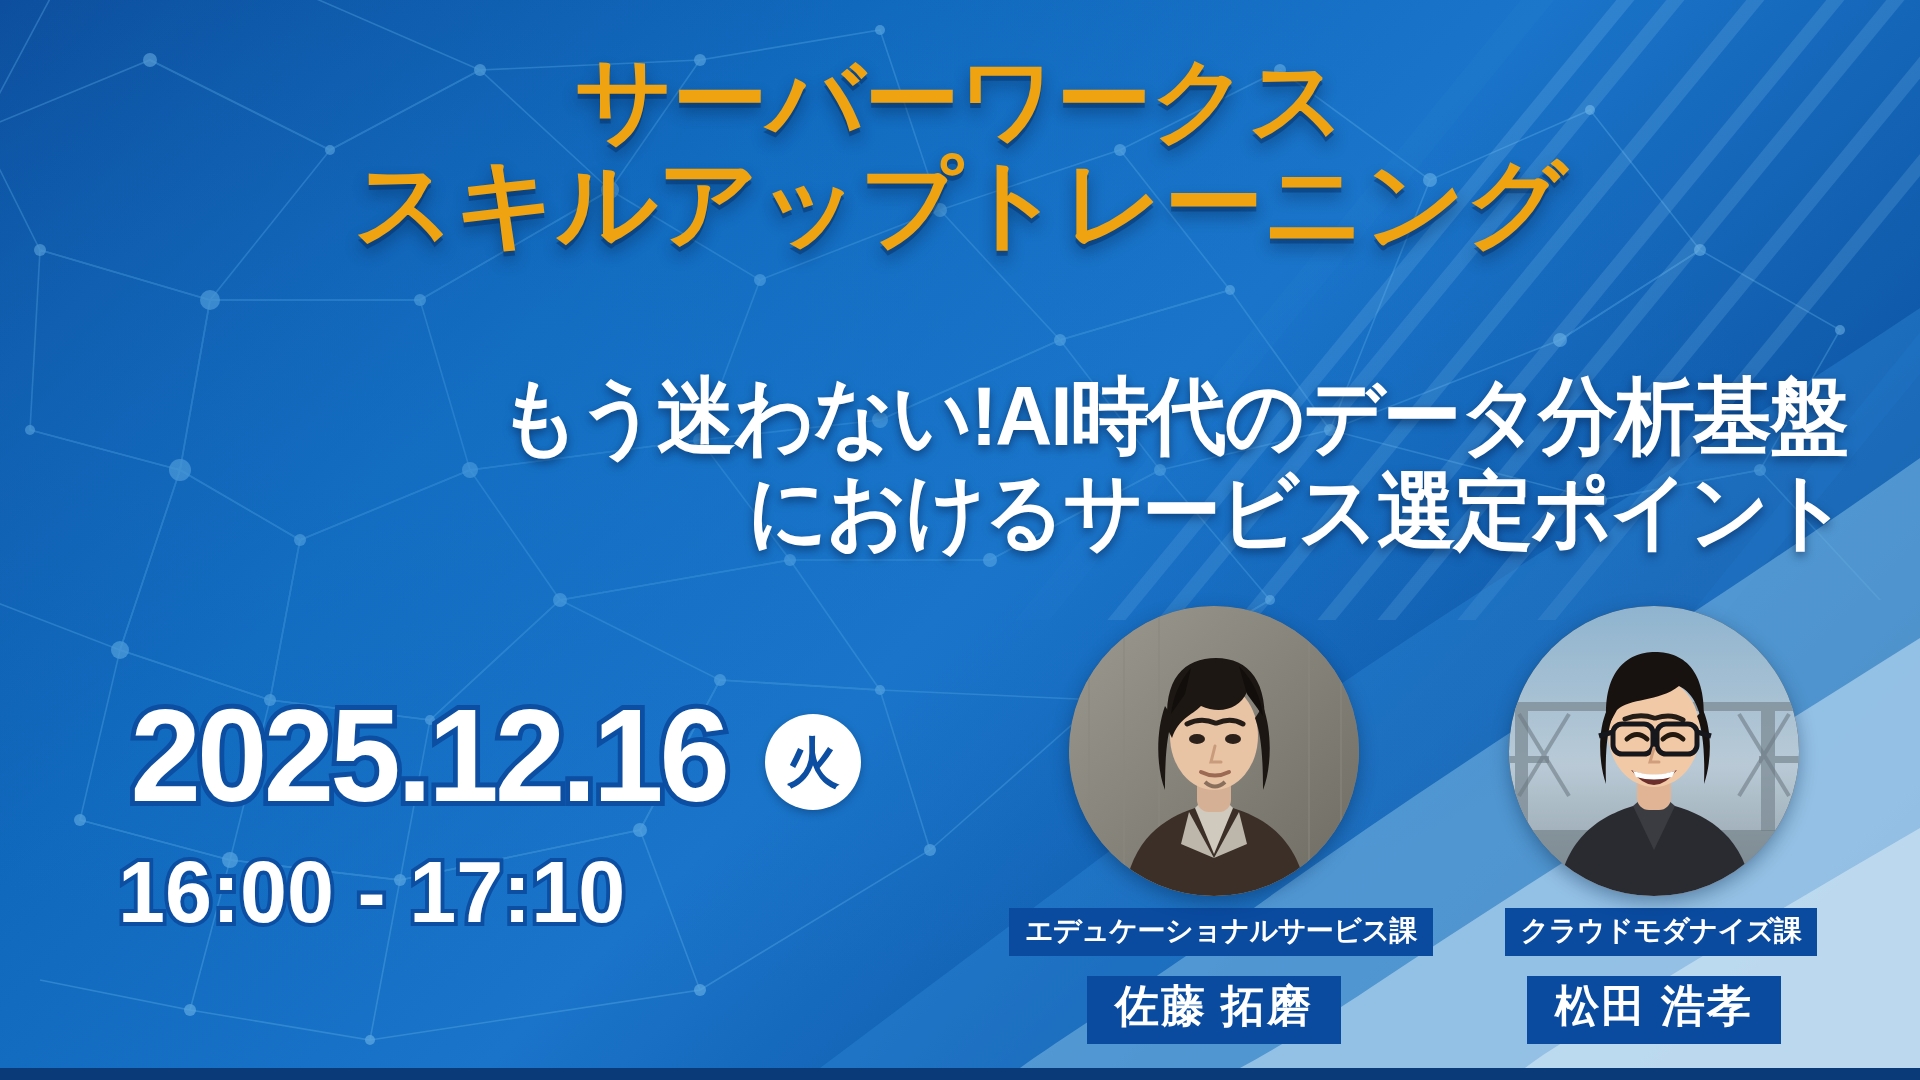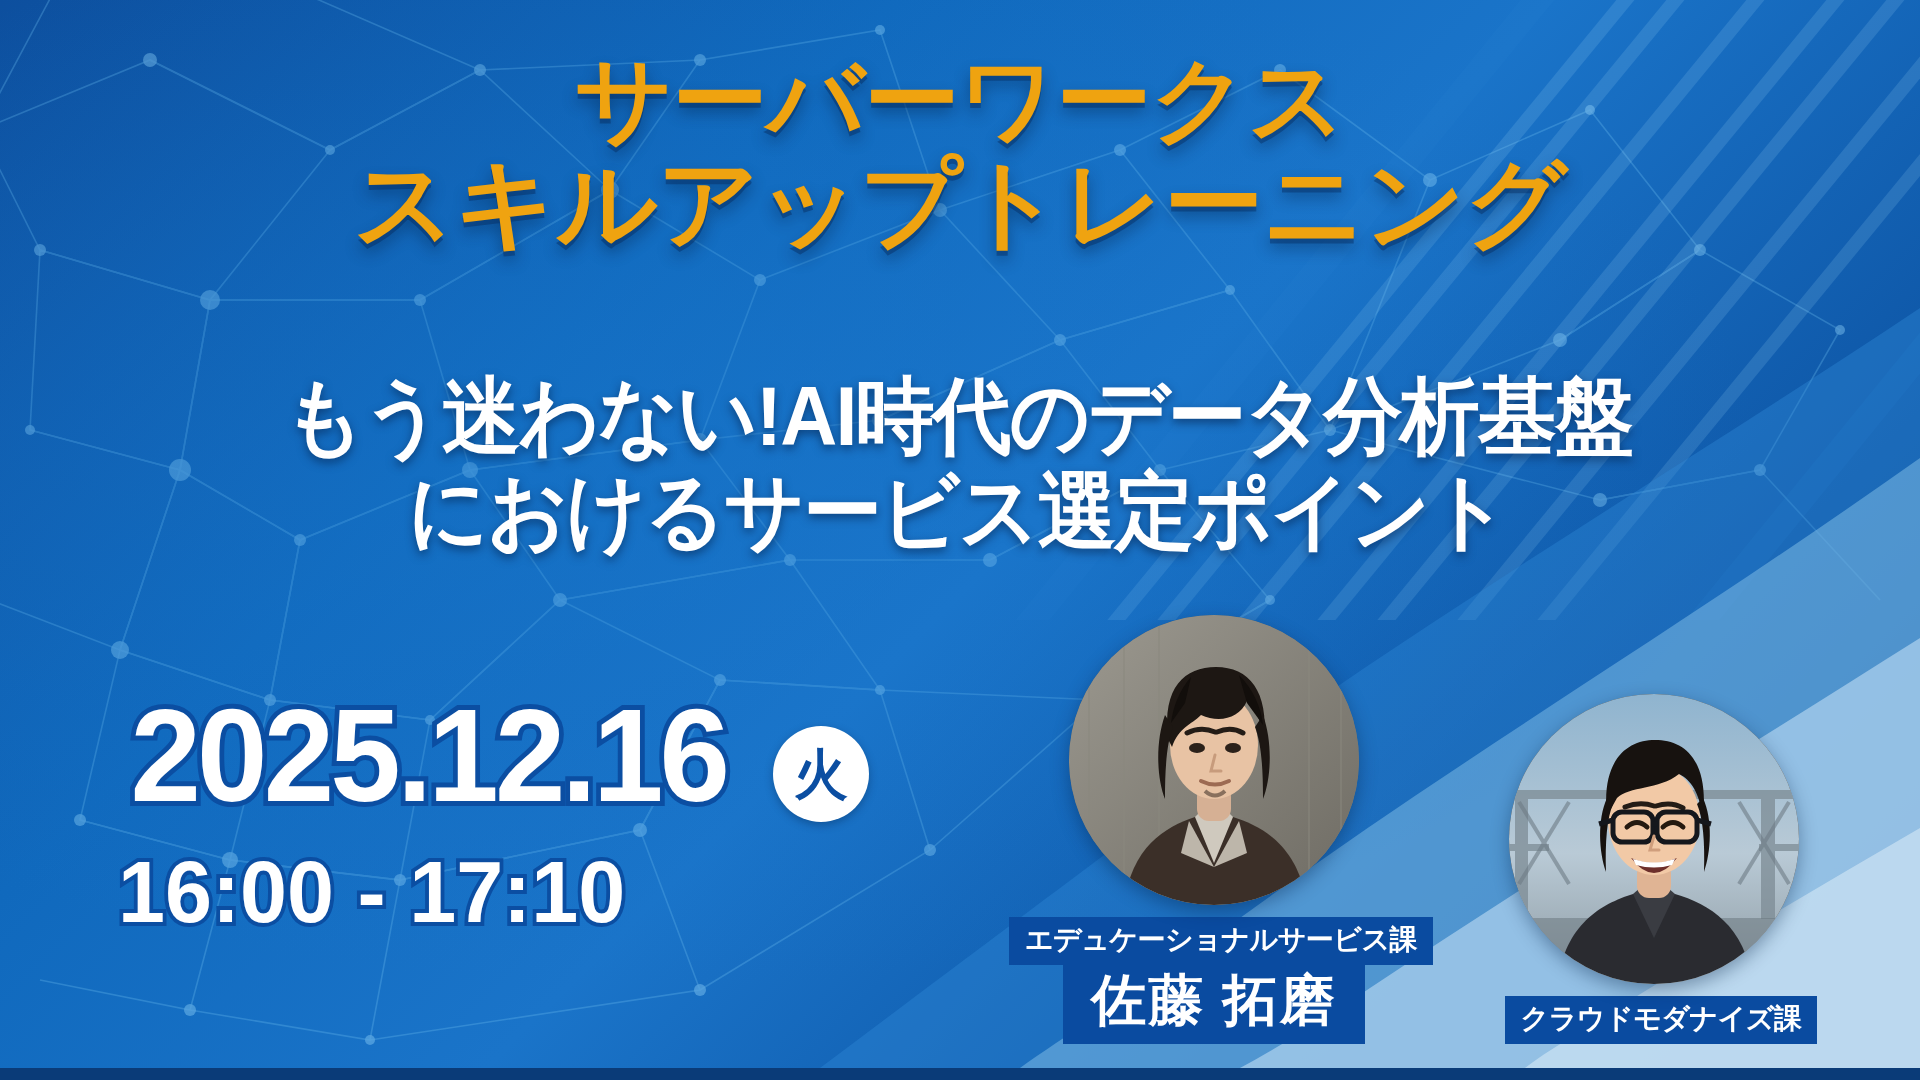--- a/index.html
+++ b/index.html
@@ -36,41 +36,41 @@
     letter-spacing:-1px;
     white-space:nowrap;
     transform:scaleX(1.02);
     text-shadow:
       0 5px 0 rgba(5,40,90,.42),
       0 9px 16px rgba(3,28,65,.45);
   }
   .title-line.l2{font-size:98px;margin-top:6px;}
 
   .subtitle{
-    position:absolute;left:0;right:4px;top:372px;
-    text-align:center;
+    position:absolute;left:0;right:16px;top:372px;
+    text-align:right;
   }
   .sub-line{
     display:block;
     color:#ffffff;
     font-weight:900;
     font-size:84px;
     line-height:1.06;
     letter-spacing:-2px;
     white-space:nowrap;
     transform:scaleX(.94);
     text-shadow:0 4px 10px rgba(3,28,65,.55);
   }
   .sub-line.s2{margin-top:6px;}
 
   
   .datetime{
     position:absolute;left:118px;top:690px;
   }
-  .date-row{display:flex;align-items:flex-end;gap:34px;}
+  .date-row{display:flex;align-items:center;gap:26px;}
   .date-text{
     color:#ffffff;
     font-weight:900;
     font-size:132px;
     line-height:1;
     letter-spacing:-4px;
     -webkit-text-stroke:10px #0b4ea2;
     paint-order:stroke fill;
     transform:scaleX(.96);
   }
@@ -120,25 +120,26 @@
     line-height:1;
     padding:9px 16px 11px;
     white-space:nowrap;
     letter-spacing:-.5px;
     margin-left:14px;
   }
   .name-plate{
     background:#0a4ba0;
     color:#ffffff;
     font-weight:900;
-    font-size:55px;
+    font-size:44px;
     line-height:1;
     padding:8px 28px 16px;
     white-space:nowrap;
     letter-spacing:2px;
+    margin-top:20px;
   }
 </style>
 </head>
 <body>
 
 <div class="banner">
 
   <svg class="bg-net" viewBox="0 0 1920 1080" preserveAspectRatio="none">
     <g stroke="#6fc0f0" stroke-width="1.6" fill="none" opacity="0.55">
       <path d="M-20 130 L150 60 L330 150 L210 300 L40 250 Z"></path>
@@ -383,16 +384,17 @@
             </g>
 
             <path d="M145 142 l-4 14 h9" stroke="#d09e7c" stroke-width="3" fill="none" stroke-linecap="round"></path>
 
             <path d="M122 164 q23 30 46 0 q-23 10 -46 0 Z" fill="#6d2f2b"></path>
             <path d="M124 165 q21 7 42 0 l-3 6 q-18 5 -36 0 Z" fill="#ffffff"></path>
           </g>
         </svg>
       </div>
       <div class="dept-plate">クラウドモダナイズ課</div>
+      <div class="name-plate">松田 浩孝</div>
     </div>
 
   </div>
 </div>
 
 </body></html>

